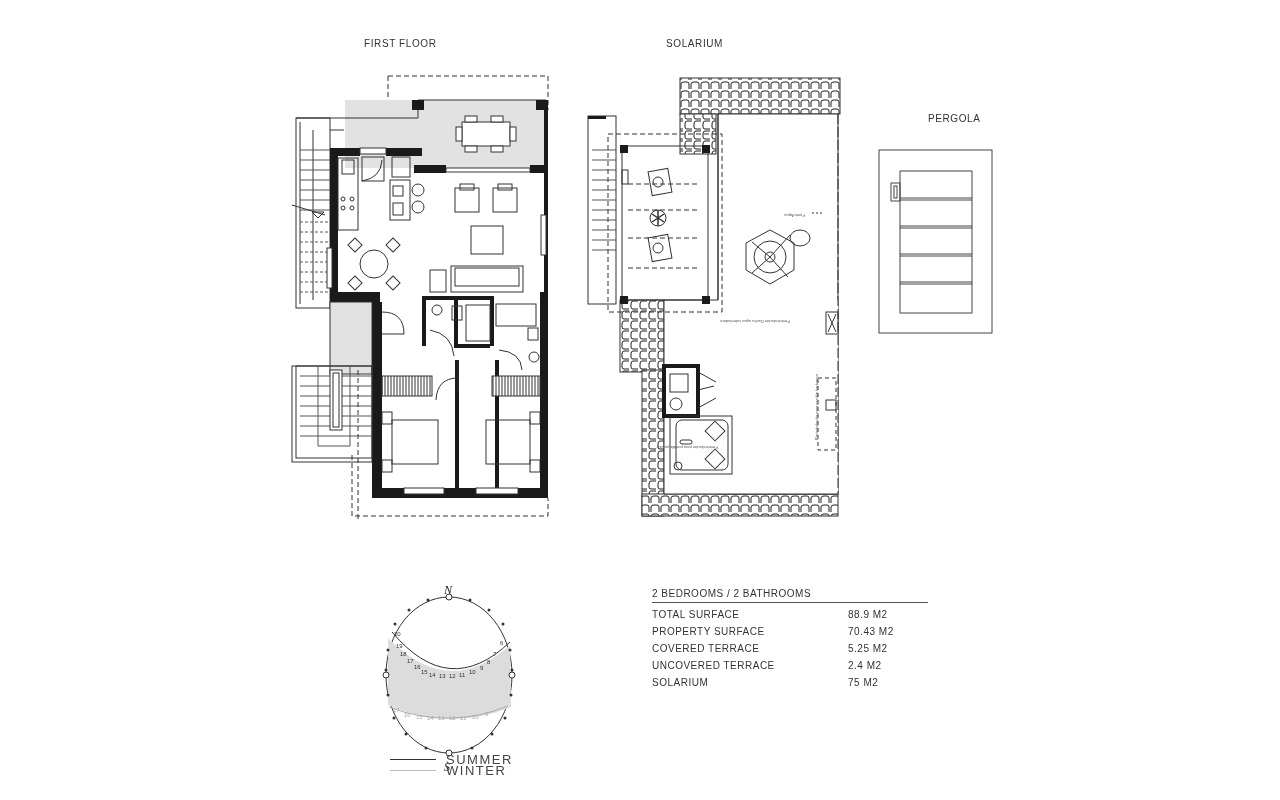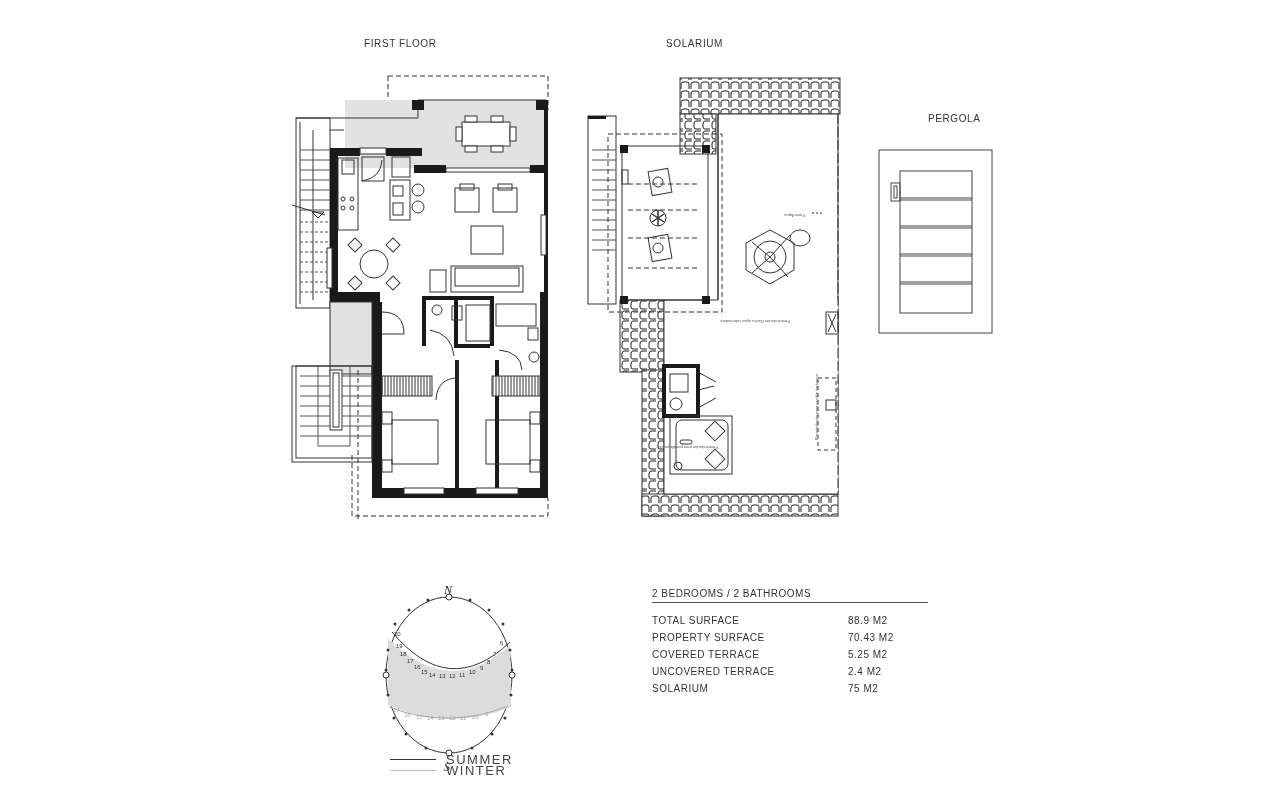--- a/index.html
+++ b/index.html
@@ -2,21 +2,21 @@
 <html><head>
 <meta charset="utf-8">
 <style>
   html, body { margin:0; padding:0; background:#ffffff; }
   body { width:1280px; height:800px; position:relative; overflow:hidden;
          font-family:"Liberation Sans", "DejaVu Sans", sans-serif; color:#333; }
   .label { position:absolute; font-size:10px; letter-spacing:0.6px; color:#333;padding-left:40px; }
   svg { position:absolute; left:0; top:0; }
   .specs { position:absolute; left:652px; top:588px; width:276px; font-size:10px; letter-spacing:0.5px; color:#333; }
   .specs .head { padding-bottom:3px; border-bottom:1px solid #555; margin-bottom:6px; }
-  .specs .row { display:flex; height:17px; align-items:flex-end; }
+  .specs .row { display:flex; height:17px; align-items:flex-start; }
   .specs .row .k { width:196px; }
   .specs .row .v { flex:1; }
   .legend { position:absolute; left:390px; top:754px; font-size:13px; letter-spacing:1.5px; color:#444; }
   .legend .li { display:flex; align-items:center; height:11px; }
   .legend .line { width:46px; height:0; margin-right:10px; }
 </style>
 </head>
 <body>
 
 <div class="label" style="left:324px;top:38px;">FIRST FLOOR</div>

